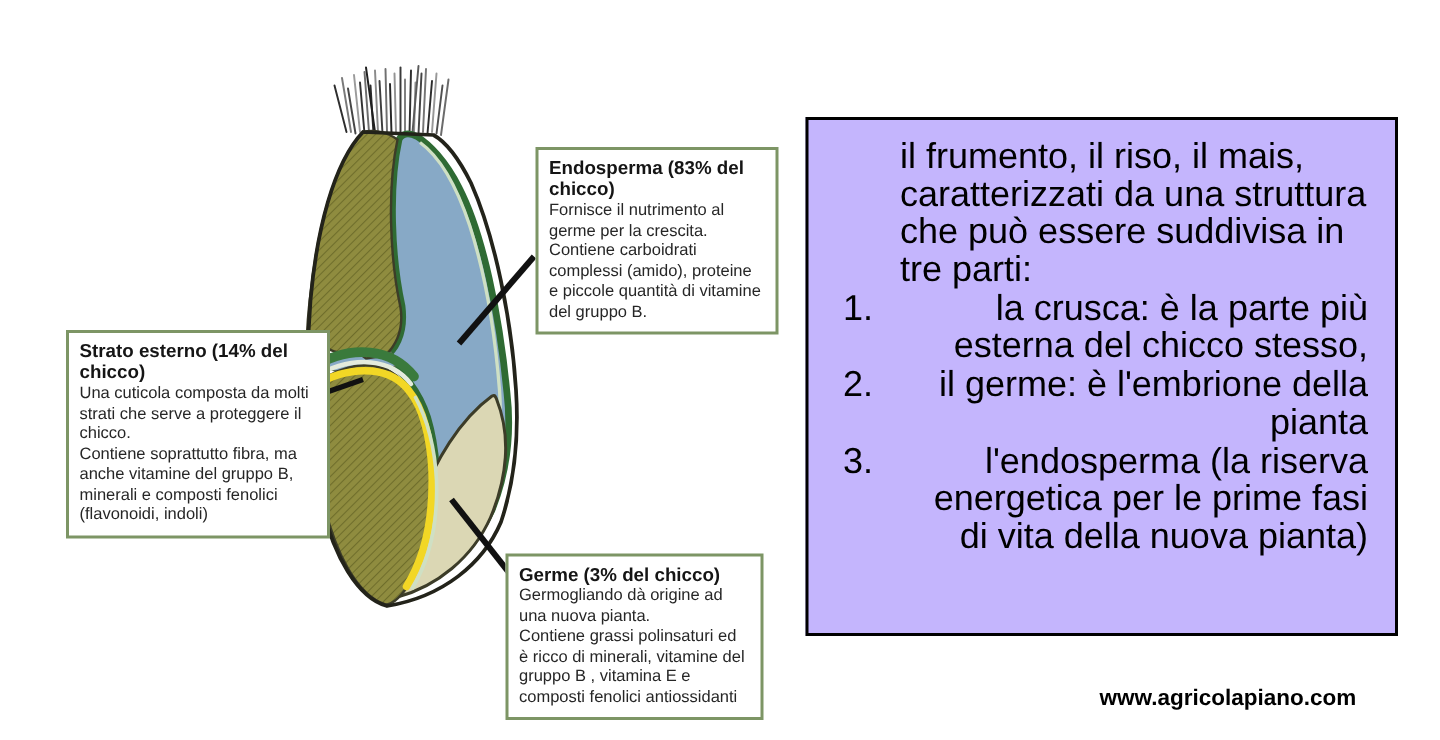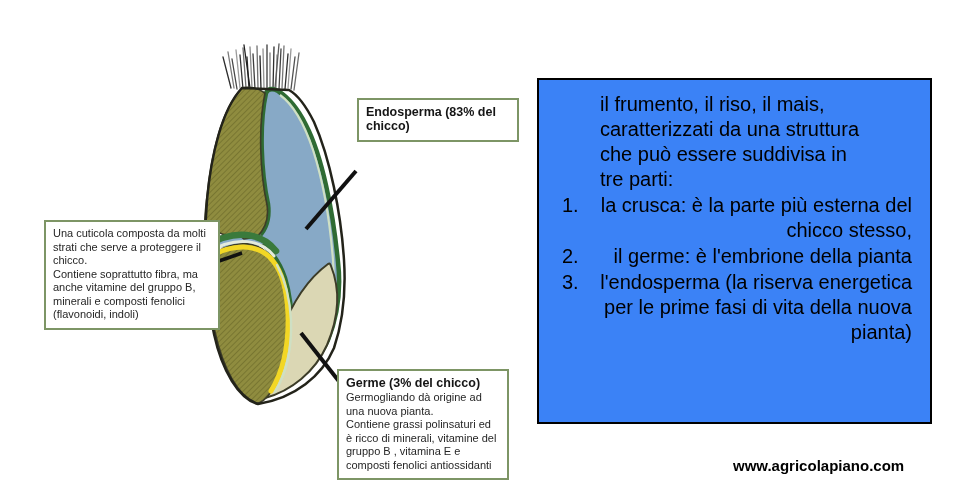--- a/index.html
+++ b/index.html
@@ -36,25 +36,25 @@
   }
   #box-endosperma{left:357px;top:98px;width:162px;}
   #box-strato{left:44px;top:220px;width:176px;}
   #box-germe{left:337px;top:369px;width:172px;}
 
   
   .info-panel{
     position:absolute;
     left:537px;top:78px;width:395px;height:346px;
     border:2px solid #000000;
-    background:#3b82f6;
+    background:#c4b5fd;
     box-sizing:border-box;
     padding:12px 10px 0 0;
     color:#000000;
-    font-size:20px;
+    font-size:24px;
     line-height:25px;
   }
   .info-intro{margin-left:61px;width:312px;}
   .info-intro div{white-space:nowrap;}
   .info-list{margin-top:1px;}
   .info-item{display:flex;margin-top:1px;}
   .info-item .num{width:38px;padding-left:23px;box-sizing:content-box;flex:0 0 auto;}
   .info-item .itm-text{width:312px;text-align:right;}
 
   .site-footer{
@@ -144,23 +144,26 @@
 
     <g stroke="#111111" fill="none" stroke-linecap="butt">
       <line x1="219" y1="261" x2="242" y2="253" stroke-width="3.5"></line>
       <line x1="356" y1="171" x2="306" y2="229" stroke-width="4"></line>
       <line x1="301" y1="333" x2="345" y2="389" stroke-width="4"></line>
     </g>
   </svg>
 
   <div class="callout" id="box-endosperma">
     <div class="c-title">Endosperma (83% del chicco)</div>
+    <div class="c-body">Fornisce il nutrimento al germe per la crescita.
+Contiene carboidrati complessi (amido), proteine e piccole quantità di vitamine del gruppo B.</div>
   </div>
 
   <div class="callout" id="box-strato">
+    <div class="c-title">Strato esterno (14% del chicco)</div>
     <div class="c-body">Una cuticola composta da molti strati che serve a proteggere il chicco.
 Contiene soprattutto fibra, ma anche vitamine del gruppo B, minerali e composti fenolici (flavonoidi, indoli)</div>
   </div>
 
   <div class="callout" id="box-germe">
     <div class="c-title">Germe (3% del chicco)</div>
     <div class="c-body">Germogliando dà origine ad una nuova pianta.
 Contiene grassi polinsaturi ed è ricco di minerali, vitamine del gruppo B , vitamina E e composti fenolici antiossidanti</div>
   </div>
 

